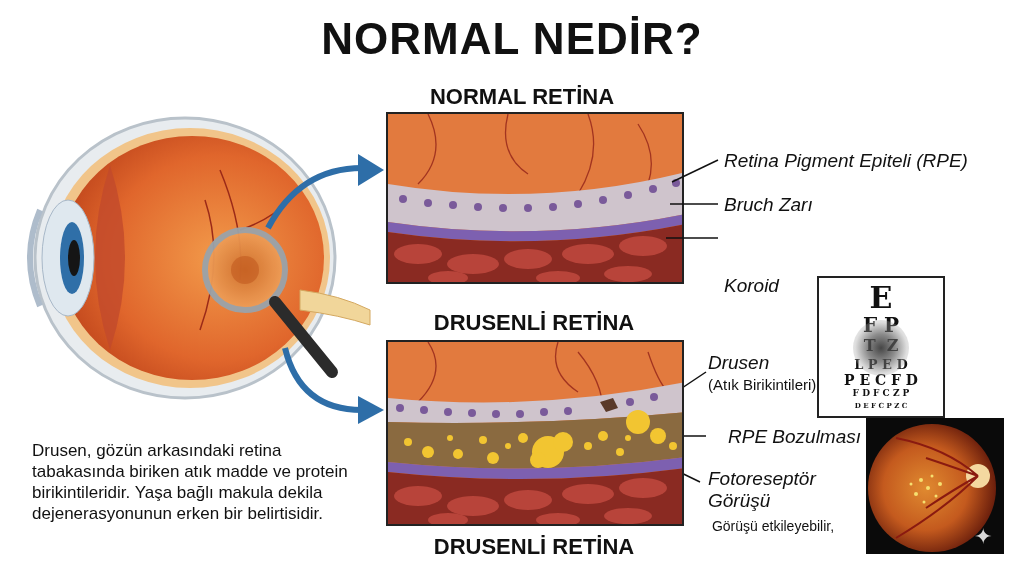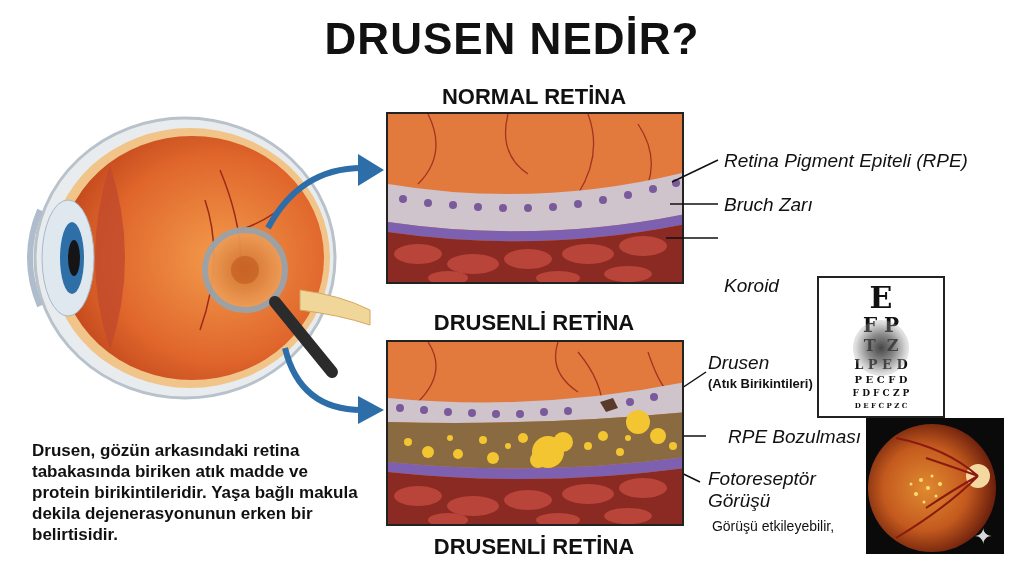--- a/index.html
+++ b/index.html
@@ -6,36 +6,36 @@
   html, body { width: 1024px; height: 572px; overflow: hidden; background: #ffffff; }
   body { position: relative; font-family: "Liberation Sans", "DejaVu Sans", sans-serif; color: #111; }
 
   .main-title {
     position: absolute; left: 0; width: 1024px; top: 14px;
     text-align: center; font-size: 44px; font-weight: bold; letter-spacing: 1px; color: #111;
   }
   .section-title {
     position: absolute; font-weight: bold; font-size: 22px; color: #111; text-align: center;
   }
-  .st-normal { left: 384px; width: 300px; top: 84px; }
+  .st-normal { left: 372px; width: 300px; top: 84px; }
   .st-drusen { left: 384px; width: 300px; top: 310px; }
   .st-drusen2 { left: 384px; width: 300px; top: 534px; }
 
   .eye-svg { position: absolute; left: 0; top: 110px; }
   .panel { position: absolute; border: 2px solid #222; overflow: hidden; }
   .panel-normal { left: 386px; top: 112px; width: 298px; height: 172px; }
   .panel-drusen { left: 386px; top: 340px; width: 298px; height: 186px; }
 
   .label { position: absolute; font-size: 19px; color: #111; white-space: nowrap; font-style: italic; }
-  .label-small { position: absolute; font-size: 13px; color: #111; white-space: nowrap; font-weight: bold; }
+  .label-small { position: absolute; font-size: 15px; color: #111; white-space: nowrap; }
   .leader { position: absolute; left: 0; top: 0; pointer-events: none; }
 
   .desc {
     position: absolute; left: 32px; top: 440px; width: 330px;
-    font-size: 17px; line-height: 21px; color: #111; font-weight: bold;
+    font-size: 17px; line-height: 21px; color: #111;
   }
   .chart {
     position: absolute; left: 817px; top: 276px; width: 128px; height: 142px;
     background: #fff; border: 2px solid #222; text-align: center;
     font-family: "DejaVu Serif", "Liberation Serif", serif; font-weight: bold; color: #111;
   }
   .chart-row { display: block; white-space: nowrap; }
   .blur-spot {
     position: absolute; left: 34px; top: 42px; width: 56px; height: 56px; border-radius: 50%;
     background: radial-gradient(circle, rgba(60,60,60,0.95) 0%, rgba(90,90,90,0.7) 35%, rgba(160,160,160,0.35) 65%, rgba(255,255,255,0) 100%);
@@ -45,21 +45,21 @@
   }
   .caption {
     position: absolute; left: 682px; top: 518px; width: 182px; text-align: center;
     font-size: 14px; line-height: 17px; color: #111;
   }
   .sparkle { position: absolute; left: 974px; top: 524px; font-size: 22px; color: #d8d8d8; }
 </style>
 </head>
 <body>
 
-<div class="main-title">DRUSEN NEDİR?</div>
+<div class="main-title">NORMAL NEDİR?</div>
 
 <svg class="eye-svg" width="390" height="320" viewBox="0 0 390 320">
   <defs>
     <radialGradient id="gIn" cx="0.6" cy="0.5" r="0.6">
       <stop offset="0" stop-color="#f29a4a"></stop>
       <stop offset="0.7" stop-color="#e0662c"></stop>
       <stop offset="1" stop-color="#c44a1e"></stop>
     </radialGradient>
     <radialGradient id="gMag" cx="0.5" cy="0.5" r="0.5">
       <stop offset="0" stop-color="#d0702c"></stop>
@@ -199,21 +199,21 @@
 <div class="section-title st-drusen2">DRUSENLİ RETİNA</div>
 
 <div class="desc">Drusen, gözün arkasındaki retina tabakasında  biriken atık madde ve protein birikintileridir. Yaşa bağlı makula dekila dejenerasyonunun erken bir belirtisidir.</div>
 
 <div class="chart">
   <div class="blur-spot"></div>
   <span class="chart-row" style="font-size:30px; line-height:32px; margin-top:4px;">E</span>
   <span class="chart-row" style="font-size:20px; line-height:22px;">F P</span>
   <span class="chart-row" style="font-size:16px; line-height:20px; white-space:pre;">T  Z</span>
   <span class="chart-row" style="font-size:13px; line-height:17px;">L P E D</span>
-  <span class="chart-row" style="font-size:10px; line-height:14px;">P E C F D</span>
+  <span class="chart-row" style="font-size:14px; line-height:14px;">P E C F D</span>
   <span class="chart-row" style="font-size:9px; line-height:13px;">F D F C Z P</span>
   <span class="chart-row" style="font-size:7px; line-height:11px;">D E F C P Z C</span>
 </div>
 
 <div class="fundus-box">
   <svg width="138" height="136" viewBox="0 0 138 136">
     <defs>
       <radialGradient id="gF" cx="0.45" cy="0.5" r="0.55">
         <stop offset="0" stop-color="#e08a30"></stop>
         <stop offset="0.6" stop-color="#c45a1e"></stop>

